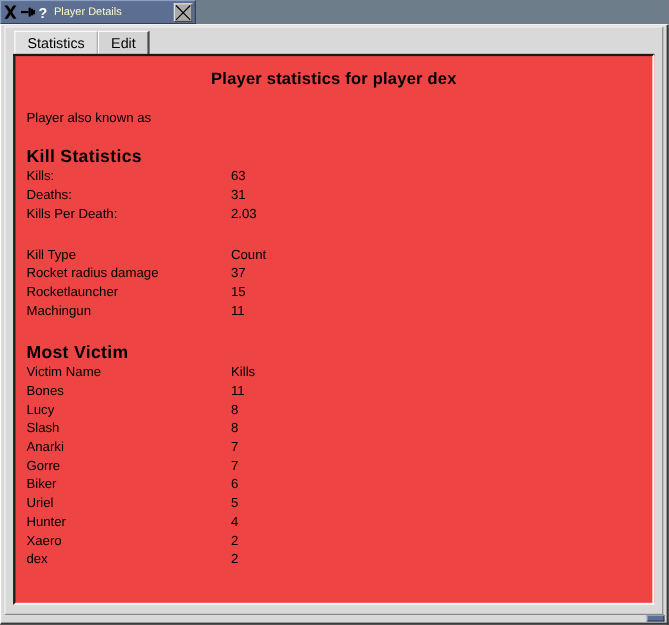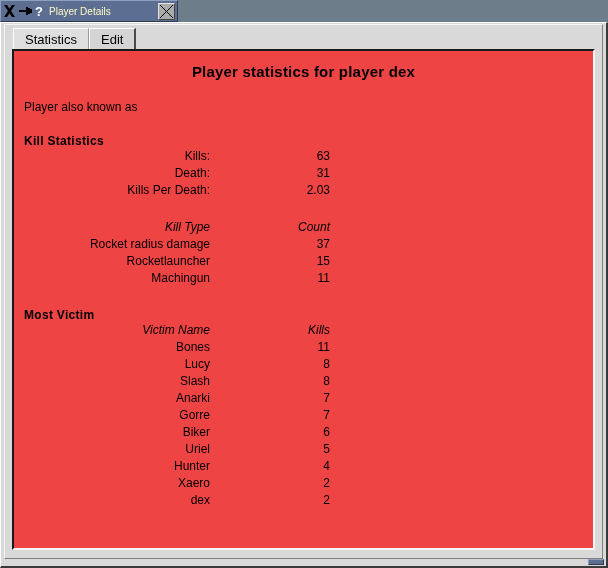--- a/index.html
+++ b/index.html
@@ -167,39 +167,37 @@
     font-weight: normal;
     font-size: 12px;
     margin-top: 20px;
   }
 
   .section {
     margin-top: 20px;
   }
   .section-heading {
     font-weight: bold;
-    font-size: 12px;
+    font-size: 16px;
     margin-bottom: 1px;
     letter-spacing: 0.3px;
   }
   .stat-table {
     border-collapse: collapse;
     font-size: 12px;
-    text-align: right;
   }
   .stat-table td {
     padding: 0;
     height: 17px;
     vertical-align: top;
     white-space: nowrap;
   }
   .col-label { width: 186px; }
   .col-value { width: 120px; margin-left: 21px; }
   .hdr td {
-    font-style: italic;
   }
 </style>
 </head>
 <body>
 
 <div id="titlebar-row">
   <div id="titlebar">
 
     <span class="tb-icon" id="icon-x11">
       <svg width="14" height="14" viewBox="0 0 14 14">
@@ -250,21 +248,21 @@
 
         <div class="section">
           <div class="section-heading">Kill Statistics</div>
           <table class="stat-table">
             <tbody>
               <tr>
                 <td class="col-label">Kills:</td>
                 <td class="col-value">63</td>
               </tr>
               <tr>
-                <td class="col-label">Death:</td>
+                <td class="col-label">Deaths:</td>
                 <td class="col-value">31</td>
               </tr>
               <tr>
                 <td class="col-label">Kills Per Death:</td>
                 <td class="col-value">2.03</td>
               </tr>
             </tbody>
           </table>
         </div>
 

